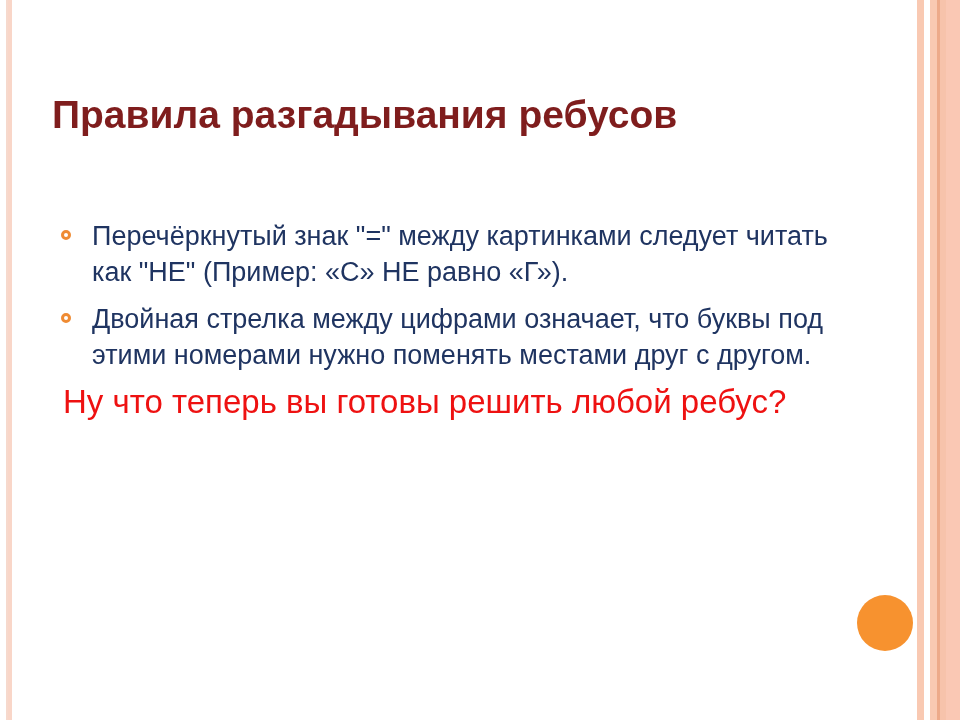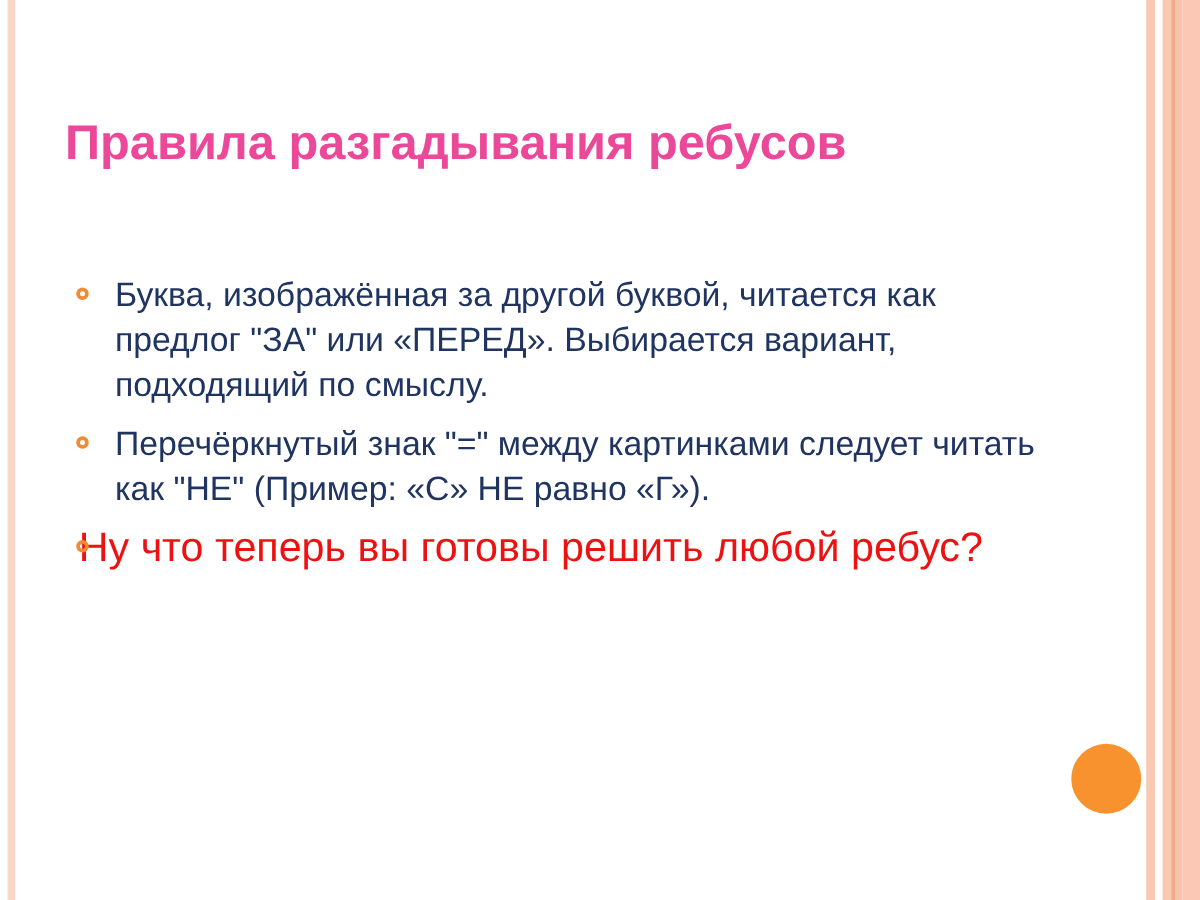--- a/index.html
+++ b/index.html
@@ -46,21 +46,21 @@
 
   
   .slide-title {
     position: absolute;
     left: 52px;
     top: 92px;
     width: 800px;
     font-size: 39px;
     line-height: 46px;
     font-weight: bold;
-    color: #ec4899;
+    color: #7f1d1d;
     letter-spacing: 0px;
     white-space: nowrap;
   }
 
   
   .body-block {
     position: absolute;
     left: 58px;
     top: 218px;
     width: 790px;
@@ -104,30 +104,27 @@
   <div class="stripe stripe-right-c"></div>
   <div class="stripe stripe-right-d"></div>
   <div class="stripe stripe-right-e"></div>
 
   <div class="deco-circle"></div>
 
   <div class="slide-title">Правила разгадывания ребусов</div>
 
   <div class="body-block">
 
-    <div class="bullet-item">
-      <span class="bullet-marker"></span>
-      <span>Буква, изображённая за другой буквой, читается как предлог "ЗА" или «ПЕРЕД». Выбирается вариант, подходящий по смыслу.</span>
-    </div>
 
     <div class="bullet-item">
       <span class="bullet-marker"></span>
       <span>Перечёркнутый знак "=" между картинками следует читать как "НЕ" (Пример: «С» НЕ равно «Г»).</span>
     </div>
 
     <div class="bullet-item">
       <span class="bullet-marker"></span>
+      <span>Двойная стрелка между цифрами означает, что буквы под этими номерами нужно поменять местами друг с другом.</span>
     </div>
 
     <div class="closing-line">Ну что теперь вы готовы решить любой ребус?</div>
 
   </div>
 </div>
 
 </body></html>

